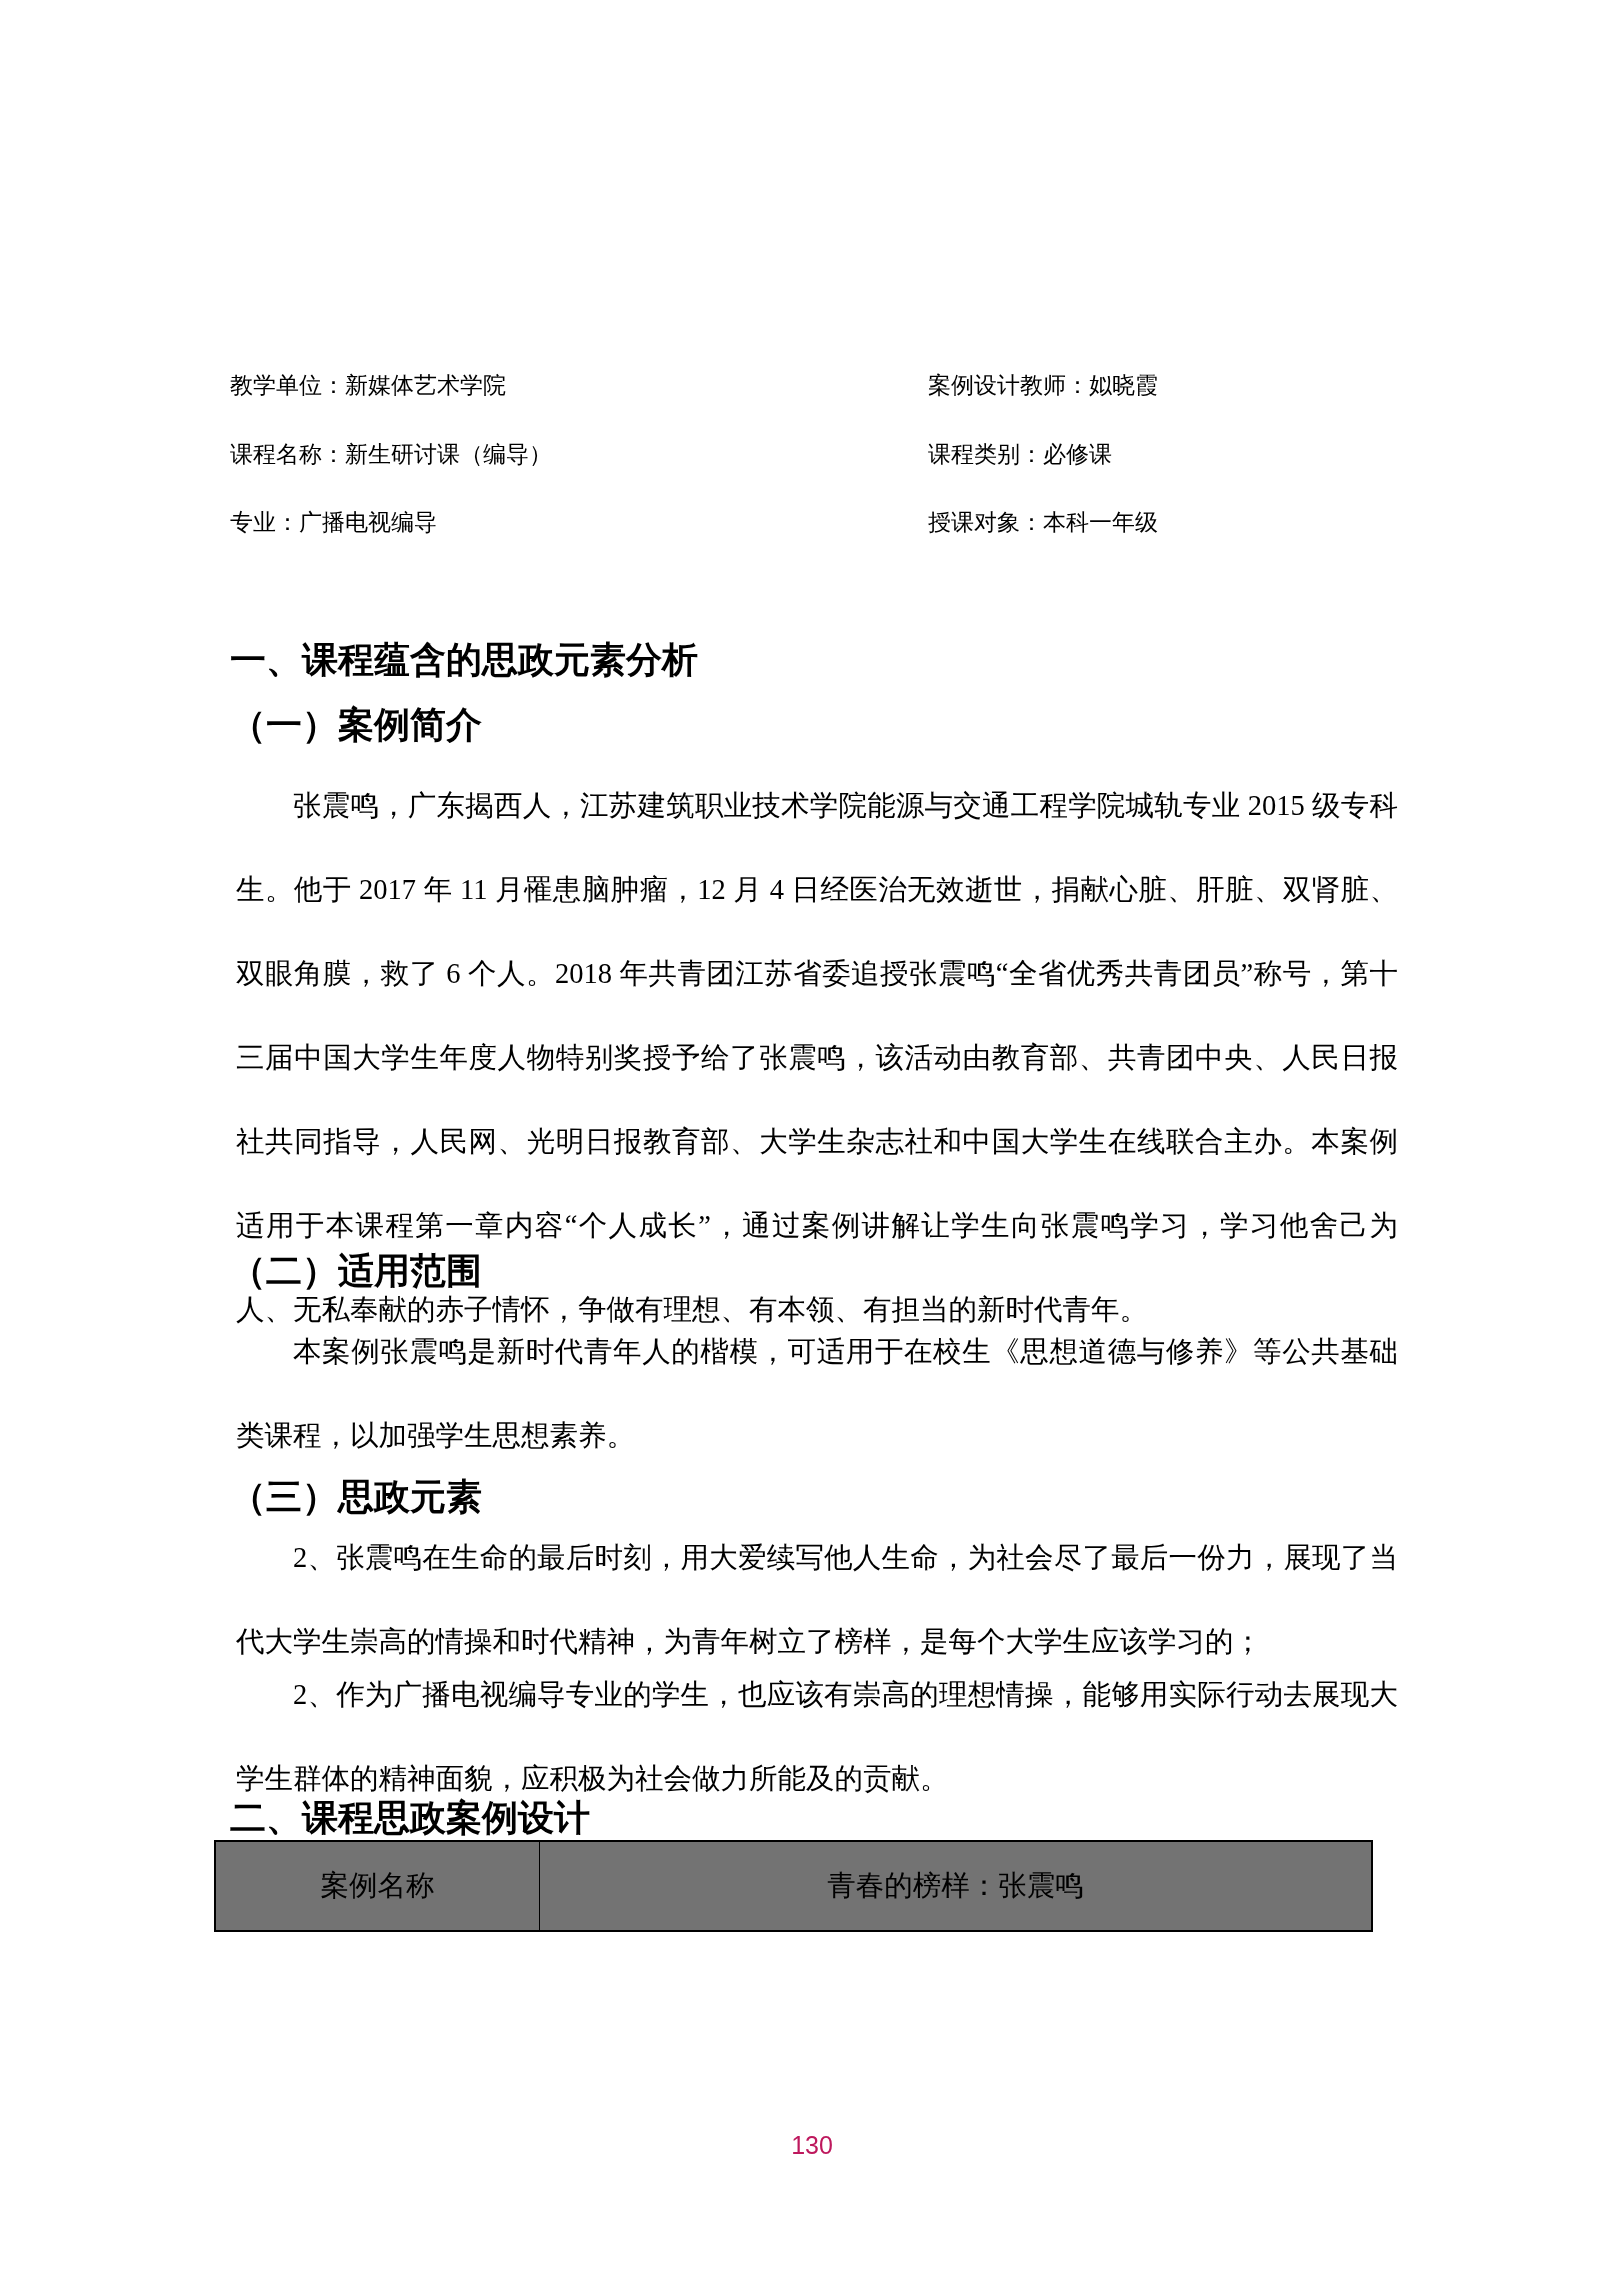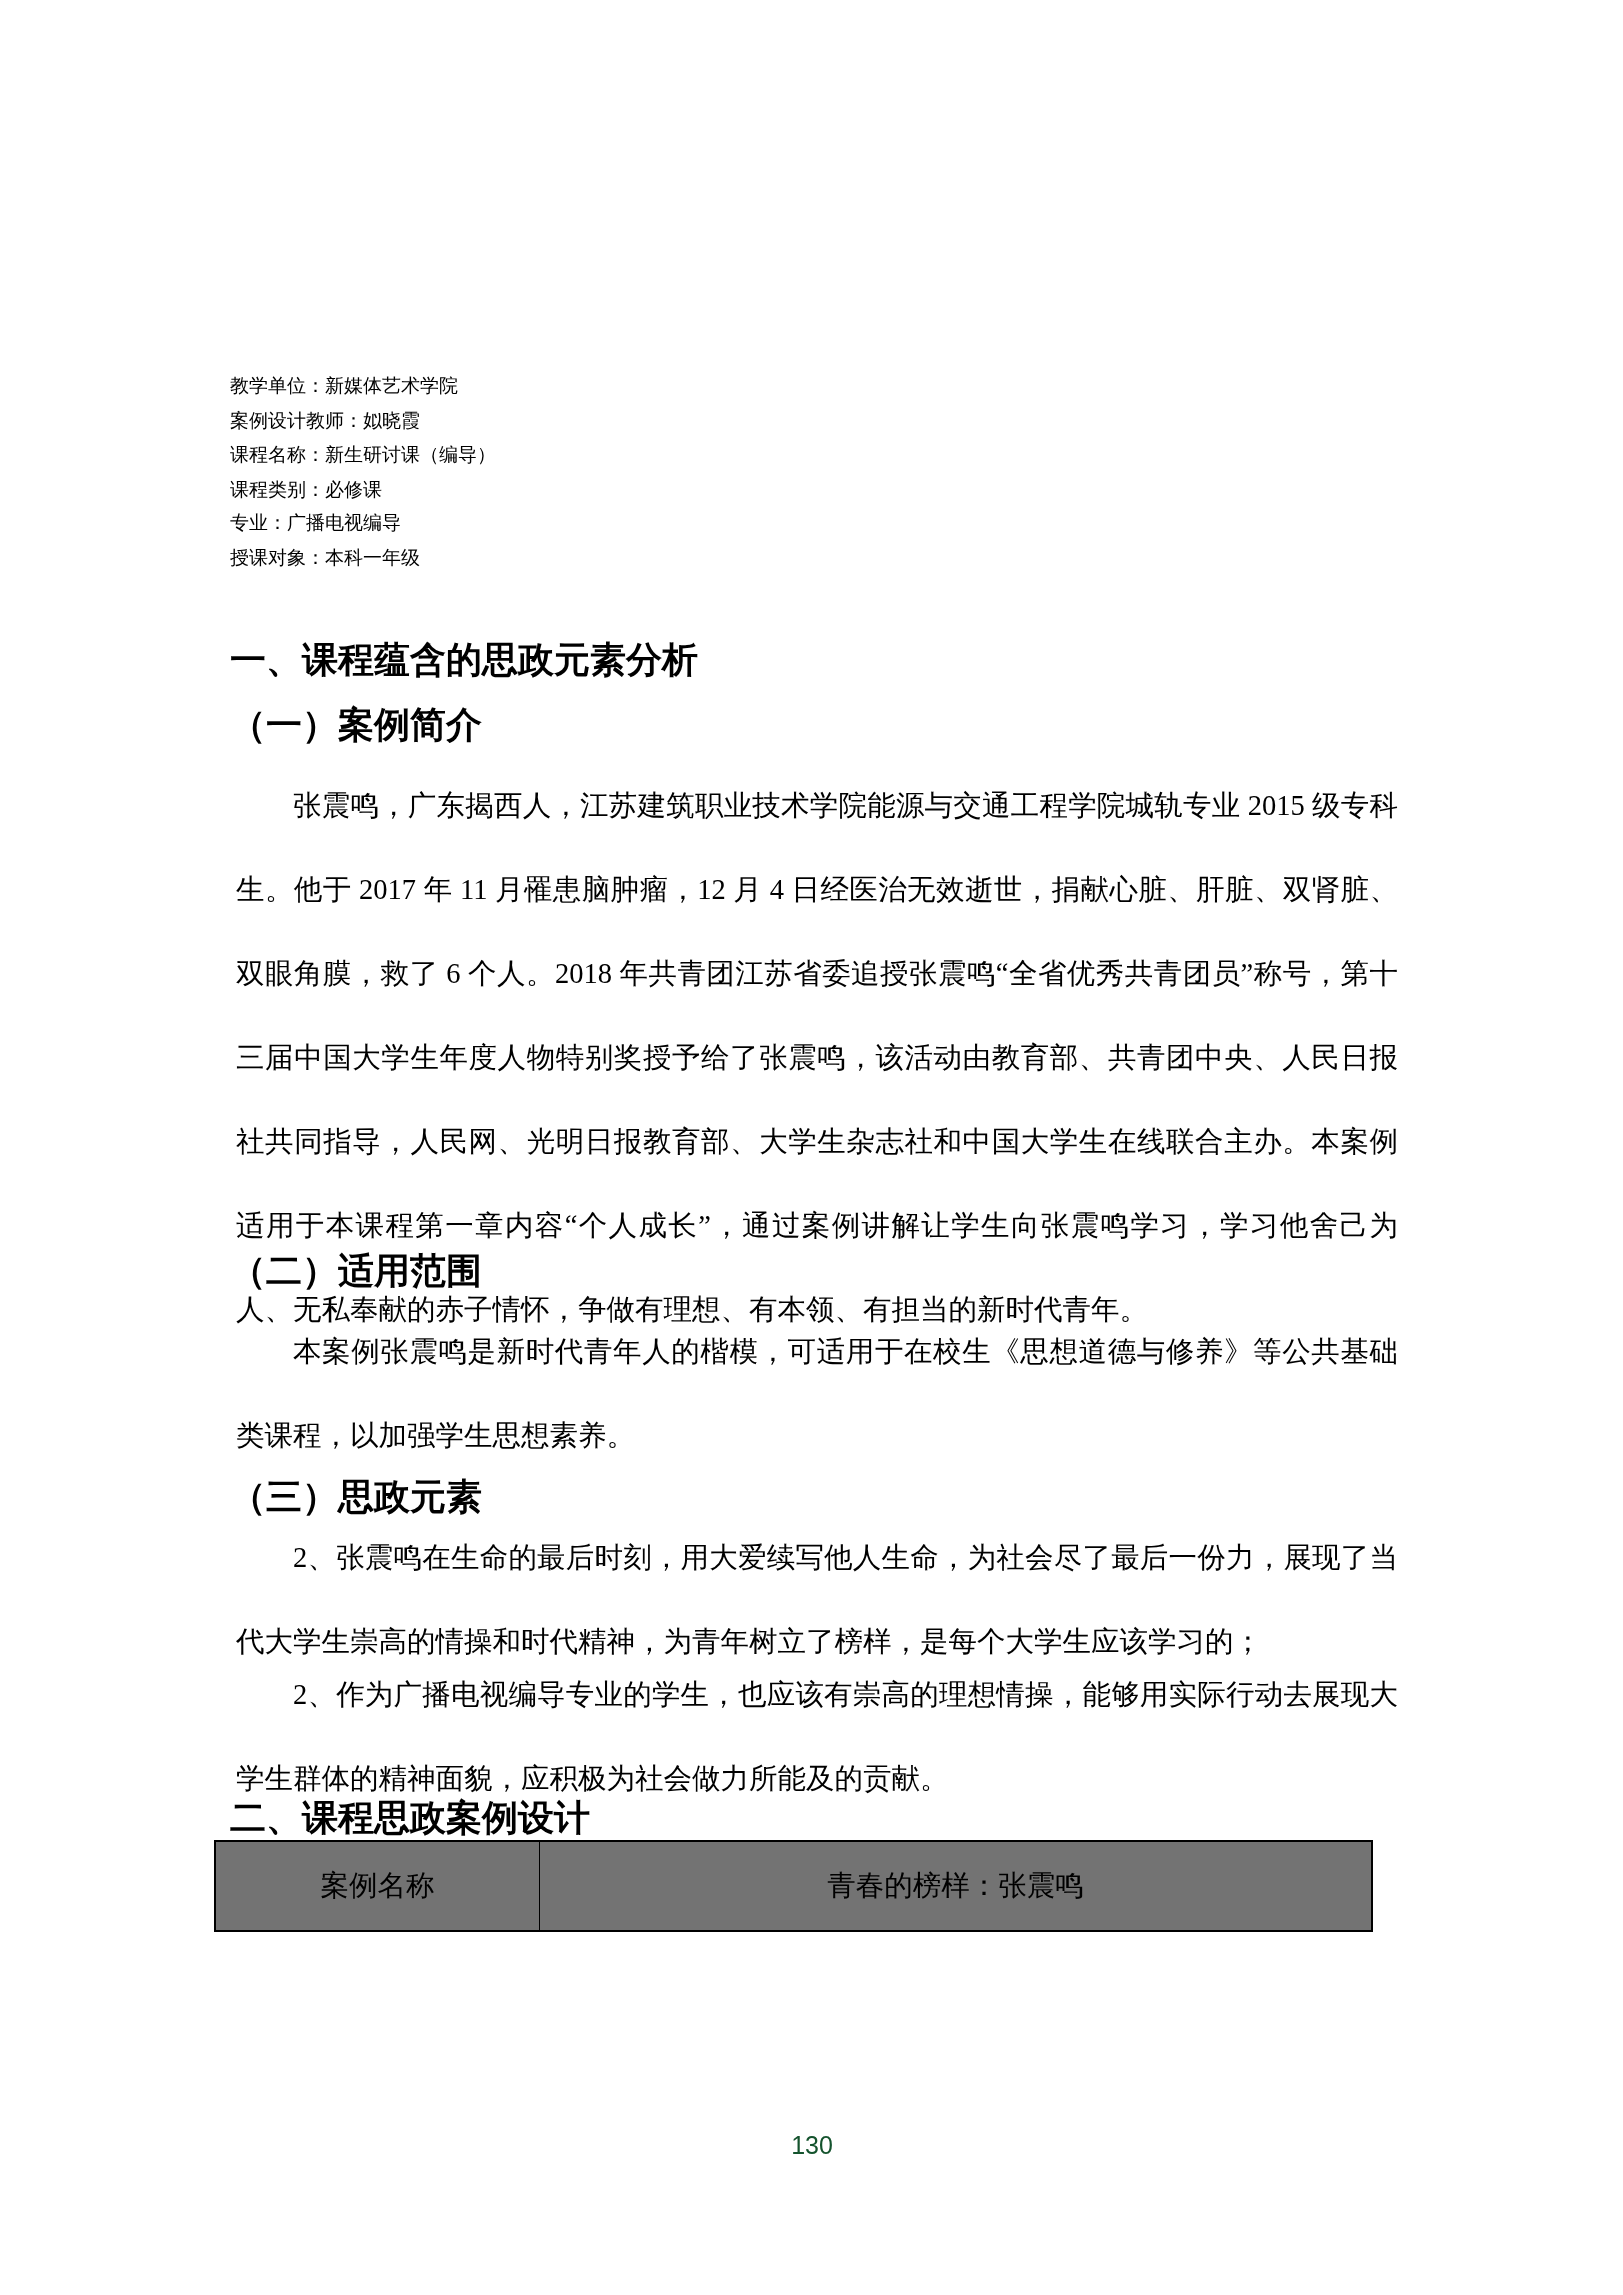--- a/index.html
+++ b/index.html
@@ -18,21 +18,21 @@
     top:214px;
     font-family:"Liberation Sans","DejaVu Sans",sans-serif;
     font-weight:bold;
     font-size:43px;
     line-height:51px;
     text-align:center;
     letter-spacing:0.8px;
     white-space:nowrap;
   }
 
-  .meta-row { height:35px; line-height:35px; font-size:19px; display:flex;flex-direction:column; }
+  .meta-row { height:35px; line-height:35px; font-size:23px; display:flex; }
   .meta-row .m-left  { width:698px; }
   .meta-row .m-right { flex:1; }
   .meta-1 { top:368px; }
   .meta-2 { top:437px; }
   .meta-3 { top:505px; }
 
   .heading {
     font-size:36px;
     line-height:35px;
     font-weight:bold;
@@ -75,21 +75,21 @@
   .ct-head { width:324px; border-right:1.6px solid #000; }
   .ct-val  { flex:1; }
 
   .page-number {
     position:absolute;
     left:0; top:2131px;
     width:1624px;
     text-align:center;
     font-family:"Liberation Sans","DejaVu Sans",sans-serif;
     font-size:25px;
-    color:#14532d;
+    color:#be185d;
   }
 </style>
 </head>
 <body>
 
 <div class="page">
 
 
   <div class="abs meta-row meta-1">
     <span class="m-left">教学单位：新媒体艺术学院</span>

